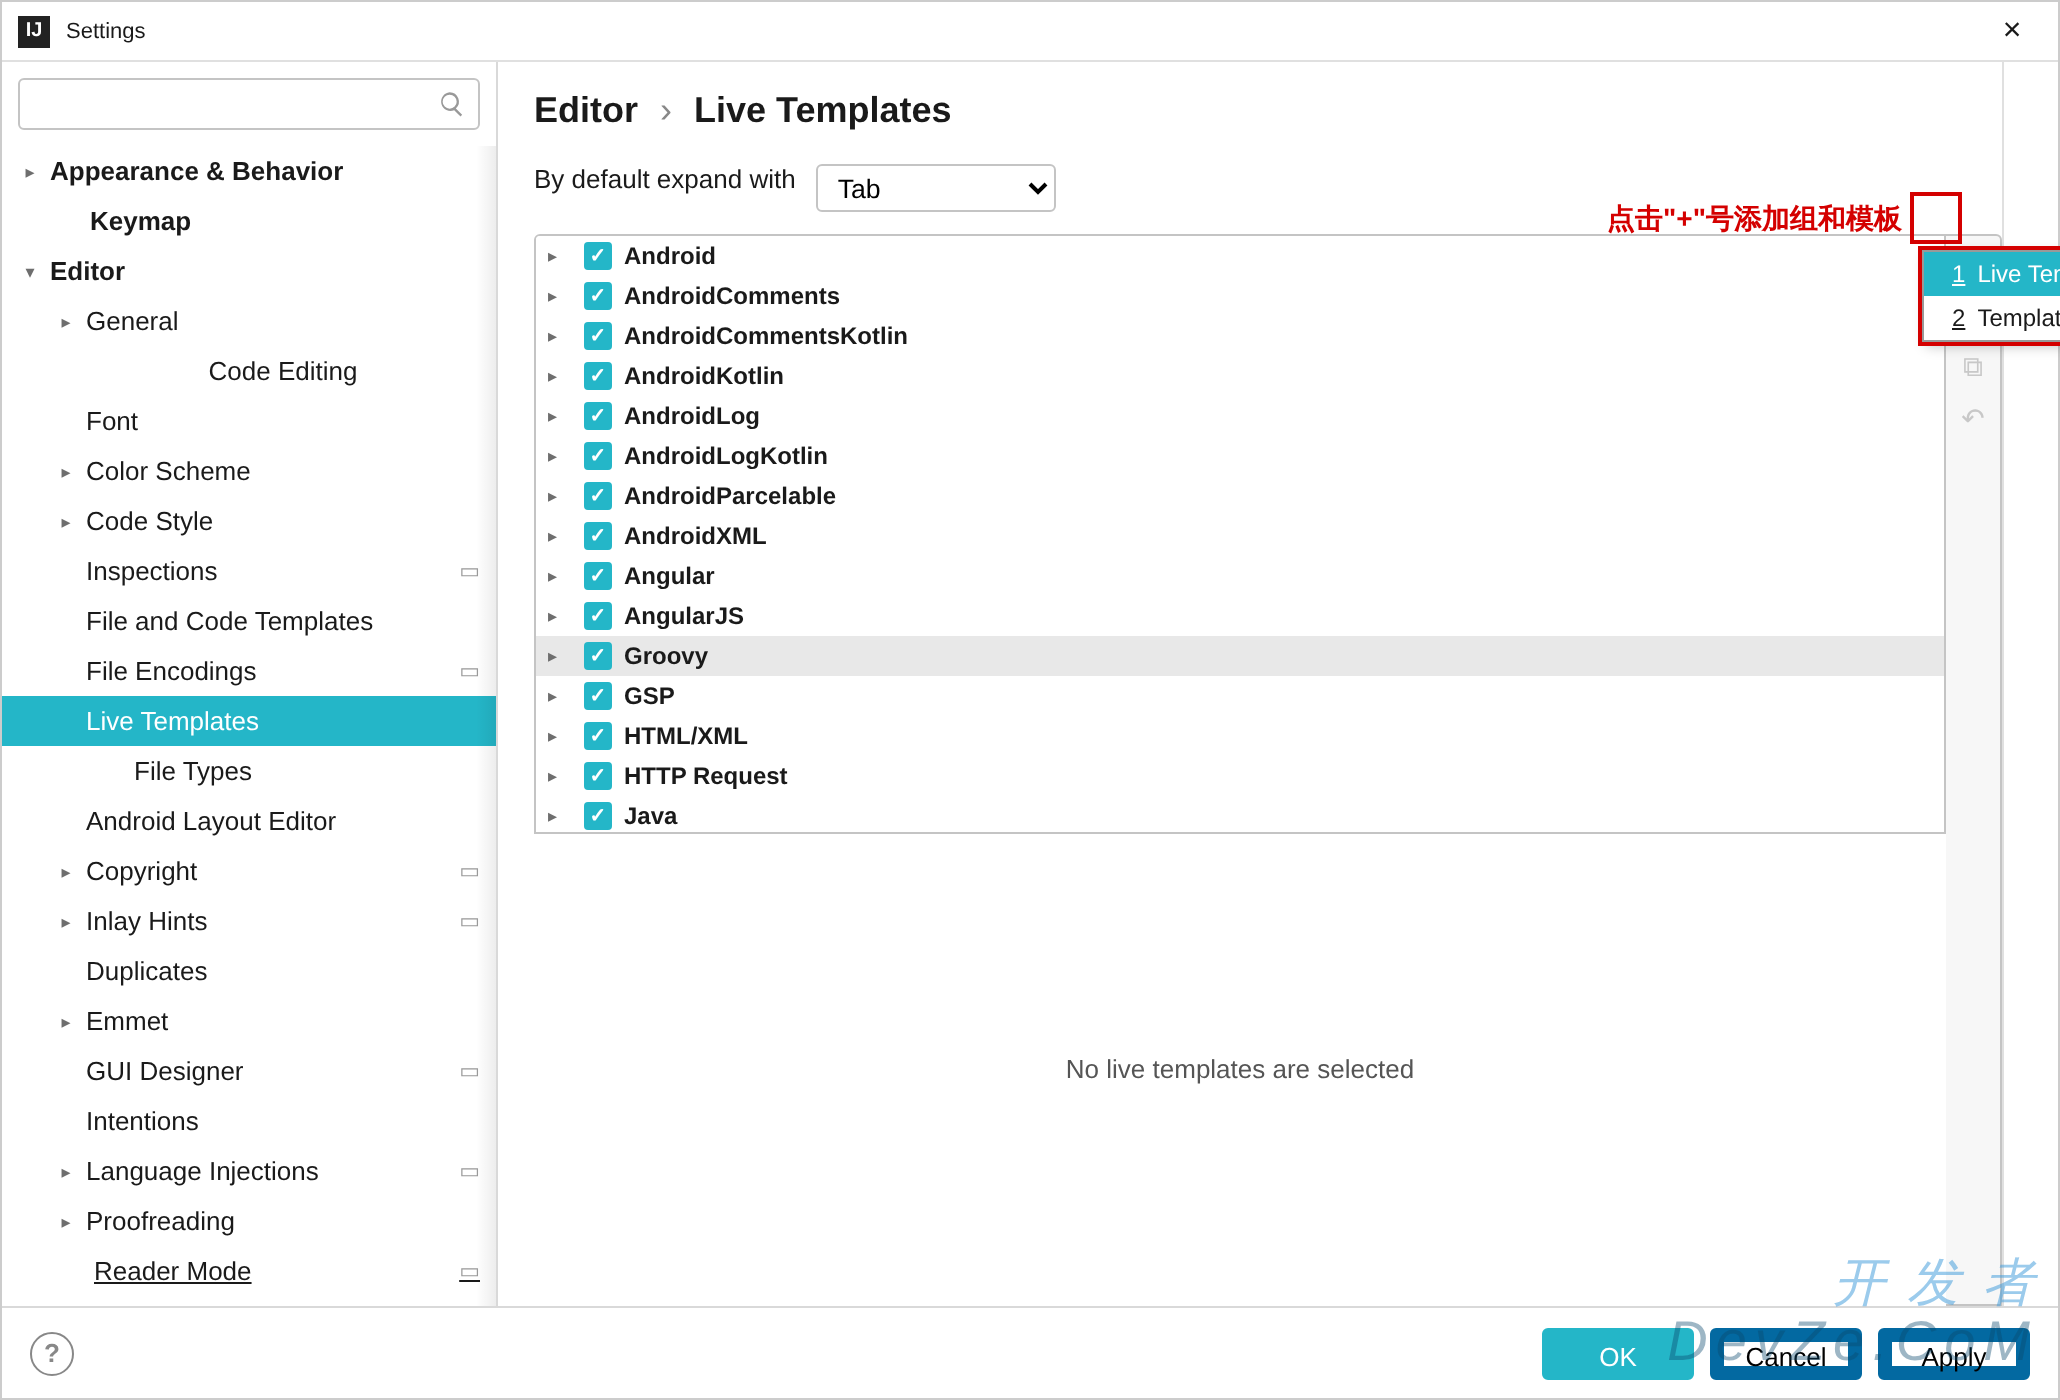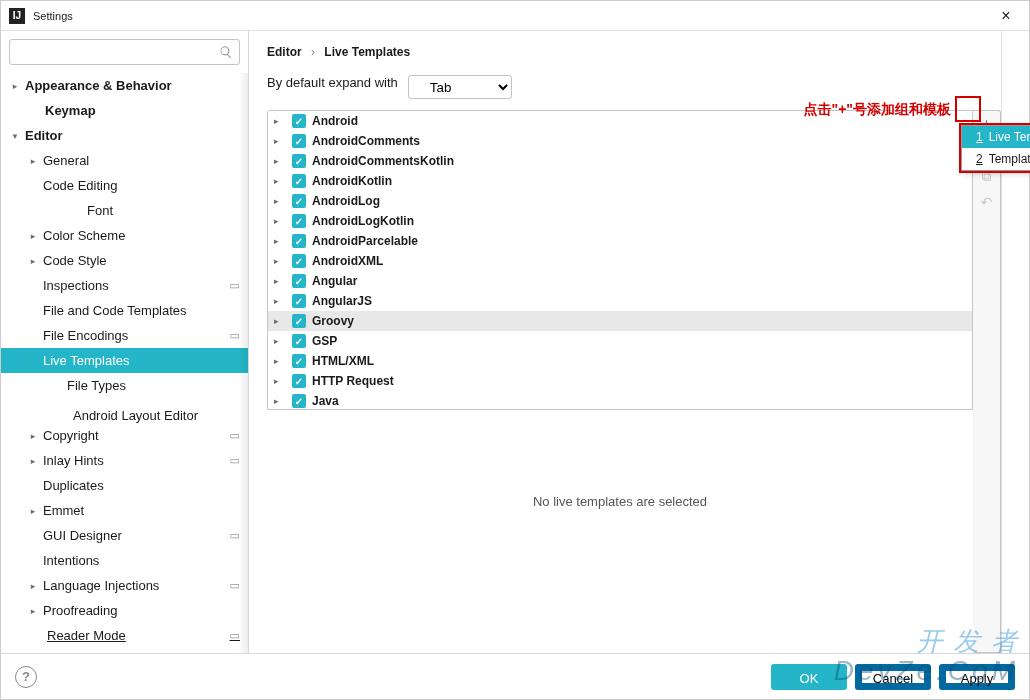--- a/index.html
+++ b/index.html
@@ -15,35 +15,35 @@
 .search-box svg { width: 14px; height: 14px; fill: #999; }
 .tree { flex: 1; overflow-y: auto; position: relative; }
 .tree-item { display: flex; align-items: center; height: 25px; padding-right: 8px; cursor: pointer; white-space: nowrap; }
 .tree-item.selected { background: #24b6c8; color: #fff; }
 .tree-item.bold .label { font-weight: bold; }
 .tree-item .arrow { width: 12px; height: 12px; display: inline-flex; align-items: center; justify-content: center; font-size: 9px; color: #6e6e6e; }
 .tree-item.selected .arrow { color: #fff; }
 .tree-item .gear { color: #9a9a9a; margin-left: auto; font-size: 11px; }
 .tree-item .label { margin-left: 4px; }
 .main { flex: 1; display: flex; flex-direction: column; padding: 14px 0 0 18px; position: relative; }
-.breadcrumb { font-weight: bold; font-size: 12px; margin-bottom: 16px; }
+.breadcrumb { font-weight: bold; font-size: 18px; margin-bottom: 16px; }
 .breadcrumb .sep { color: #888; margin: 0 6px; font-weight: normal; }
 .expand-row { display: flex; align-items: flex-start; margin-bottom: 10px; }
 .expand-row label { margin-right: 10px; }
-.expand-row select { width: 104px; height: 24px; border: 1px solid #c4c4c4; border-radius: 3px; padding: 0 17px; background: #fff; }
+.expand-row select { width: 120px; height: 24px; border: 1px solid #c4c4c4; border-radius: 3px; padding: 0 6px; background: #fff; }
 .template-area { display: flex; flex: 1; border-top: 1px solid transparent; }
 .template-list-wrapper { flex: 1; display: flex; flex-direction: column; }
 .template-list { flex: 1; border: 1px solid #c4c4c4; border-radius: 3px 0 0 0; overflow-y: auto; background: #fff; max-height: 300px; }
 .tmpl-item { display: flex; align-items: center; height: 20px; padding-left: 6px; cursor: pointer; }
 .tmpl-item.highlighted { background: #e8e8e8; }
 .tmpl-item .arrow { width: 12px; font-size: 9px; color: #6e6e6e; }
 .tmpl-item .chk { width: 14px; height: 14px; background: #24b6c8; display: inline-flex; align-items: center; justify-content: center; margin: 0 6px; border-radius: 2px; }
 .tmpl-item .chk::after { content: "✓"; color: #fff; font-size: 10px; font-weight: bold; }
 .tmpl-item .name { font-weight: bold; font-size: 12px; }
-.empty-msg { text-align: center; color: #555; margin-top: 84px; font-size: 13px; }
+.empty-msg { text-align: center; color: #555; margin-top: 110px; font-size: 13px; }
 .right-toolbar { width: 28px; border: 1px solid #c4c4c4; border-left: none; border-radius: 0 3px 0 0; background: #f7f7f7; }
 .tool-btn { width: 100%; height: 26px; display: flex; align-items: center; justify-content: center; cursor: pointer; font-size: 14px; color: #6e6e6e; }
 .tool-btn.disabled { color: #c8c8c8; }
 .plus-highlight { position: absolute; border: 2px solid #d40000; pointer-events: none; }
 .annotation { position: absolute; color: #d40000; font-size: 14px; font-weight: bold; }
 .popup { position: absolute; background: #fff; border: 1px solid #999; box-shadow: 2px 2px 6px rgba(0,0,0,0.25); }
 .popup.highlighted-border::before { content: ""; position: absolute; inset: -3px; border: 2px solid #d40000; pointer-events: none; }
 .popup-item { height: 22px; display: flex; align-items: center; padding: 0 14px; cursor: pointer; white-space: nowrap; font-size: 12px; }
 .popup-item.selected { background: #24b6c8; color: #fff; }
 .popup-item .num { text-decoration: underline; margin-right: 6px; }
@@ -86,25 +86,25 @@
             <span class="label">Keymap</span>
           </div>
           <div class="tree-item bold" style="padding-left: 8px;">
             <span class="arrow">▾</span>
             <span class="label">Editor</span>
           </div>
           <div class="tree-item" style="padding-left: 26px;">
             <span class="arrow">▸</span>
             <span class="label">General</span>
           </div>
-          <div class="tree-item" style="padding-left: 26px;">
+          <div class="tree-item" style="padding-left: 26px; justify-content: center;">
             <span class="arrow"></span>
             <span class="label">Code Editing</span>
           </div>
-          <div class="tree-item" style="padding-left: 26px; gap: 44px;">
+          <div class="tree-item" style="padding-left: 26px;">
             <span class="arrow"></span>
             <span class="label">Font</span>
           </div>
           <div class="tree-item" style="padding-left: 26px;">
             <span class="arrow">▸</span>
             <span class="label">Color Scheme</span>
           </div>
           <div class="tree-item" style="padding-left: 26px;">
             <span class="arrow">▸</span>
             <span class="label">Code Style</span>
@@ -124,21 +124,21 @@
             <span class="gear">▭</span>
           </div>
           <div class="tree-item selected" style="padding-left: 26px;">
             <span class="arrow"></span>
             <span class="label">Live Templates</span>
           </div>
           <div class="tree-item" style="padding-left: 26px; gap: 24px;">
             <span class="arrow"></span>
             <span class="label">File Types</span>
           </div>
-          <div class="tree-item" style="padding-left: 26px; flex-direction: column;">
+          <div class="tree-item" style="padding-left: 26px;">
             <span class="arrow"></span>
             <span class="label">Android Layout Editor</span>
           </div>
           <div class="tree-item" style="padding-left: 26px;">
             <span class="arrow">▸</span>
             <span class="label">Copyright</span>
             <span class="gear">▭</span>
           </div>
           <div class="tree-item" style="padding-left: 26px;">
             <span class="arrow">▸</span>

